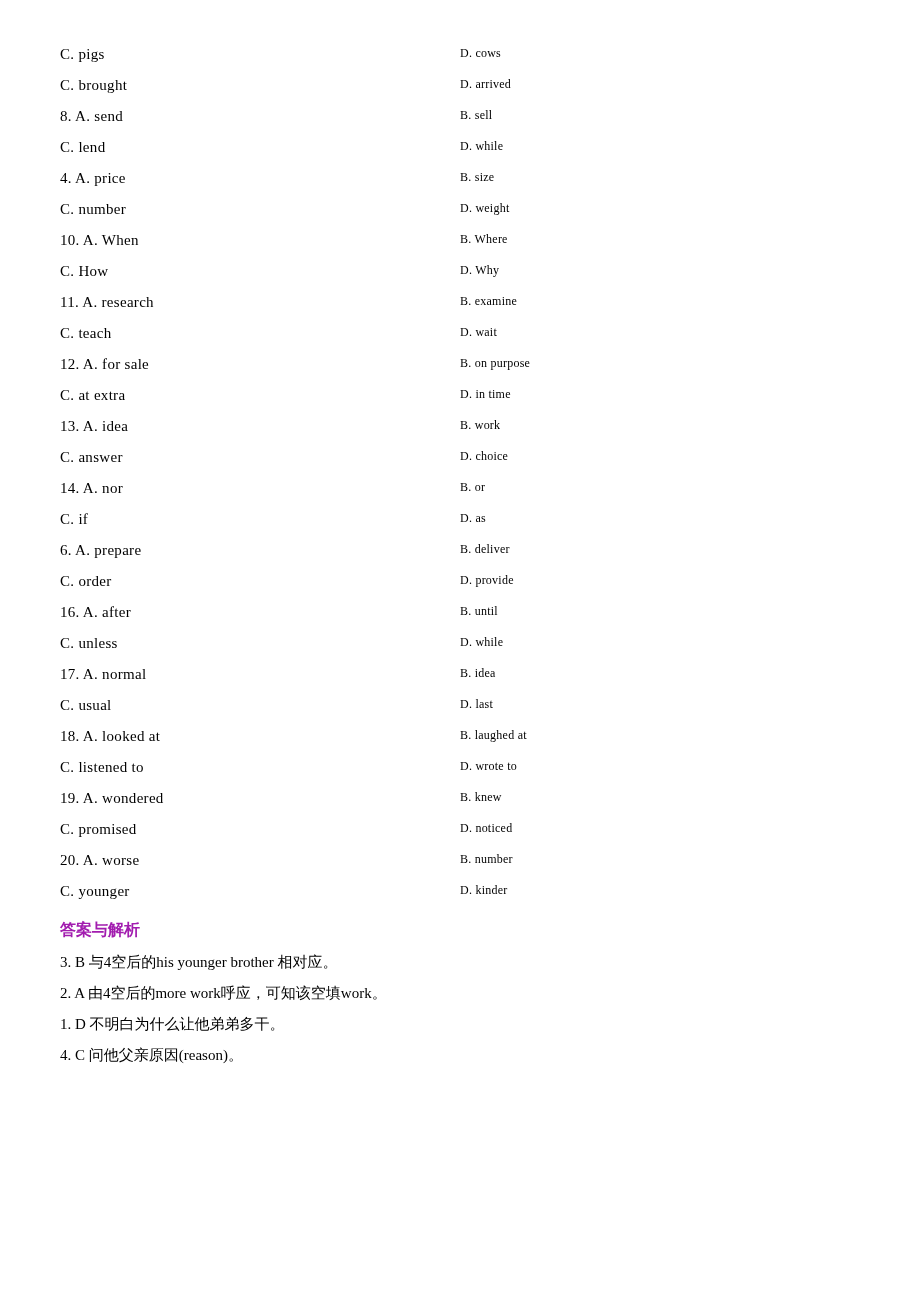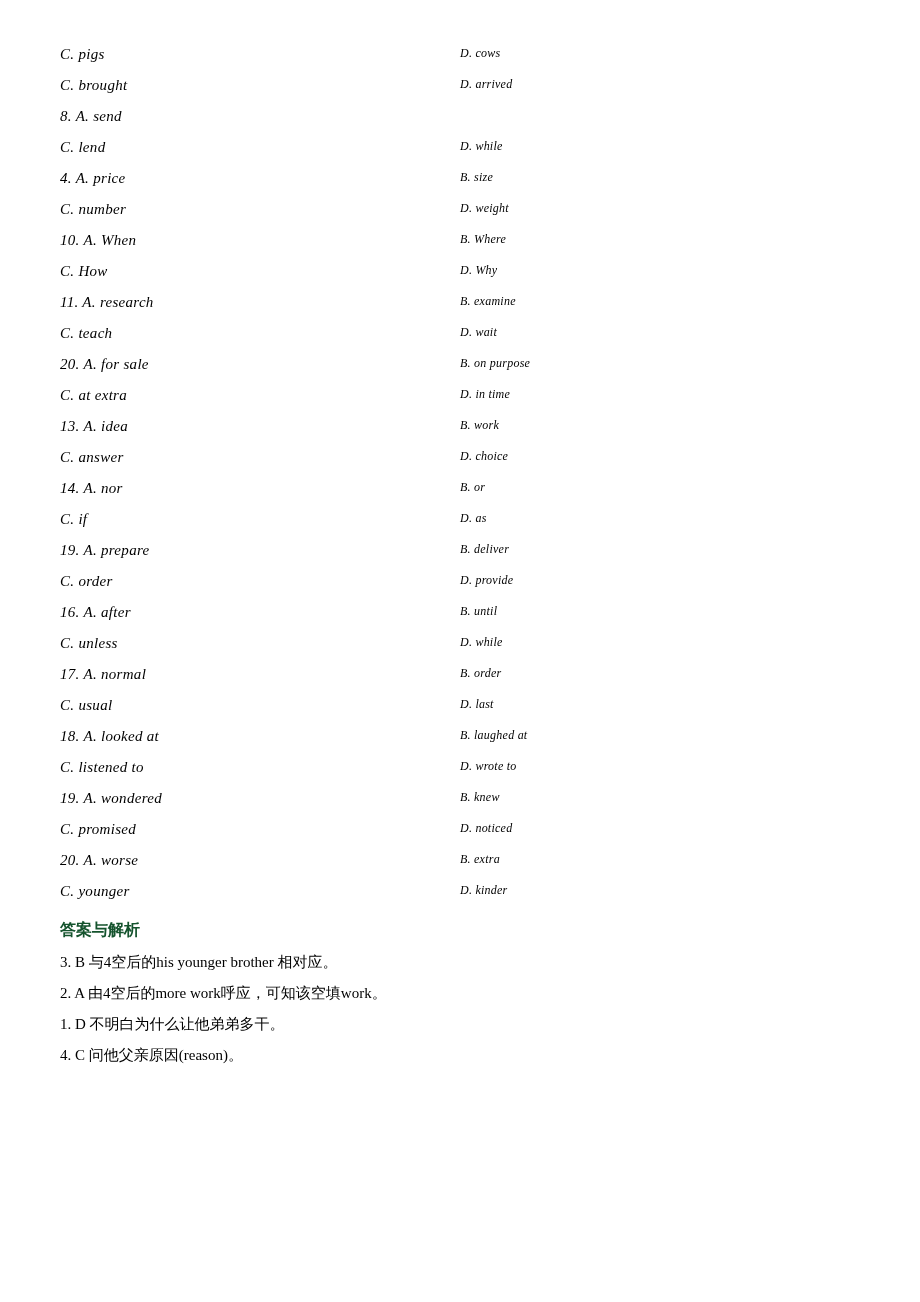--- a/index.html
+++ b/index.html
@@ -16,36 +16,35 @@
       min-height: 1302px;
       padding: 40px 60px;
     }
     .question-list {
       width: 100%;
     }
     .question-row {
       display: flex;
       width: 100%;
       margin-bottom: 2px;
-      font-style: italic;
     }
     .col-left {
       width: 50%;
       padding: 6px 0;
       font-size: 15px;
       letter-spacing: 0.02em;
     }
     .col-right {
       width: 50%;
       padding: 6px 0;
       font-size: 12px;
       letter-spacing: 0.02em;
     }
     .section-title {
-      color: #14532d;
+      color: #a21caf;
       font-size: 16px;
       font-weight: bold;
       margin-top: 14px;
       margin-bottom: 8px;
     }
     .answer-item {
       font-size: 15px;
       margin-bottom: 4px;
       line-height: 1.8;
     }
@@ -57,20 +56,21 @@
 <div class="question-row">
       <div class="col-left">C.  pigs</div>
       <div class="col-right">D.  cows</div>
     </div>
     <div class="question-row">
       <div class="col-left">C.  brought</div>
       <div class="col-right">D.  arrived</div>
     </div>
     <div class="question-row">
       <div class="col-left">8. A.  send</div>
+      <div class="col-right">B.  sell</div>
     </div>
     <div class="question-row">
       <div class="col-left">C.  lend</div>
       <div class="col-right">D.  while</div>
     </div>
     <div class="question-row">
       <div class="col-left">4. A.  price</div>
       <div class="col-right">B.  size</div>
     </div>
     <div class="question-row">
@@ -87,21 +87,21 @@
     </div>
     <div class="question-row">
       <div class="col-left">11. A.  research</div>
       <div class="col-right">B.  examine</div>
     </div>
     <div class="question-row">
       <div class="col-left">C.  teach</div>
       <div class="col-right">D.  wait</div>
     </div>
     <div class="question-row">
-      <div class="col-left">20. A.  for sale</div>
+      <div class="col-left">12. A.  for sale</div>
       <div class="col-right">B.  on purpose</div>
     </div>
     <div class="question-row">
       <div class="col-left">C.  at extra</div>
       <div class="col-right">D.  in time</div>
     </div>
     <div class="question-row">
       <div class="col-left">13. A.  idea</div>
       <div class="col-right">B.  work</div>
     </div>
@@ -111,38 +111,38 @@
     </div>
     <div class="question-row">
       <div class="col-left">14. A.  nor</div>
       <div class="col-right">B.  or</div>
     </div>
     <div class="question-row">
       <div class="col-left">C.  if</div>
       <div class="col-right">D.  as</div>
     </div>
     <div class="question-row">
-      <div class="col-left">19. A.  prepare</div>
+      <div class="col-left">6. A.  prepare</div>
       <div class="col-right">B.  deliver</div>
     </div>
     <div class="question-row">
       <div class="col-left">C.  order</div>
       <div class="col-right">D.  provide</div>
     </div>
     <div class="question-row">
       <div class="col-left">16. A.  after</div>
       <div class="col-right">B.  until</div>
     </div>
     <div class="question-row">
       <div class="col-left">C.  unless</div>
       <div class="col-right">D.  while</div>
     </div>
     <div class="question-row">
       <div class="col-left">17. A.  normal</div>
-      <div class="col-right">B.  order</div>
+      <div class="col-right">B.  idea</div>
     </div>
     <div class="question-row">
       <div class="col-left">C.  usual</div>
       <div class="col-right">D.  last</div>
     </div>
     <div class="question-row">
       <div class="col-left">18. A.  looked at</div>
       <div class="col-right">B.  laughed at</div>
     </div>
     <div class="question-row">
@@ -152,21 +152,21 @@
     <div class="question-row">
       <div class="col-left">19. A.  wondered</div>
       <div class="col-right">B.  knew</div>
     </div>
     <div class="question-row">
       <div class="col-left">C.  promised</div>
       <div class="col-right">D.  noticed</div>
     </div>
     <div class="question-row">
       <div class="col-left">20. A.  worse</div>
-      <div class="col-right">B.  extra</div>
+      <div class="col-right">B.  number</div>
     </div>
     <div class="question-row">
       <div class="col-left">C.  younger</div>
       <div class="col-right">D.  kinder</div>
     </div>
   </div>
 
 <div class="section-title">答案与解析</div>
 
 <div class="answer-list">

